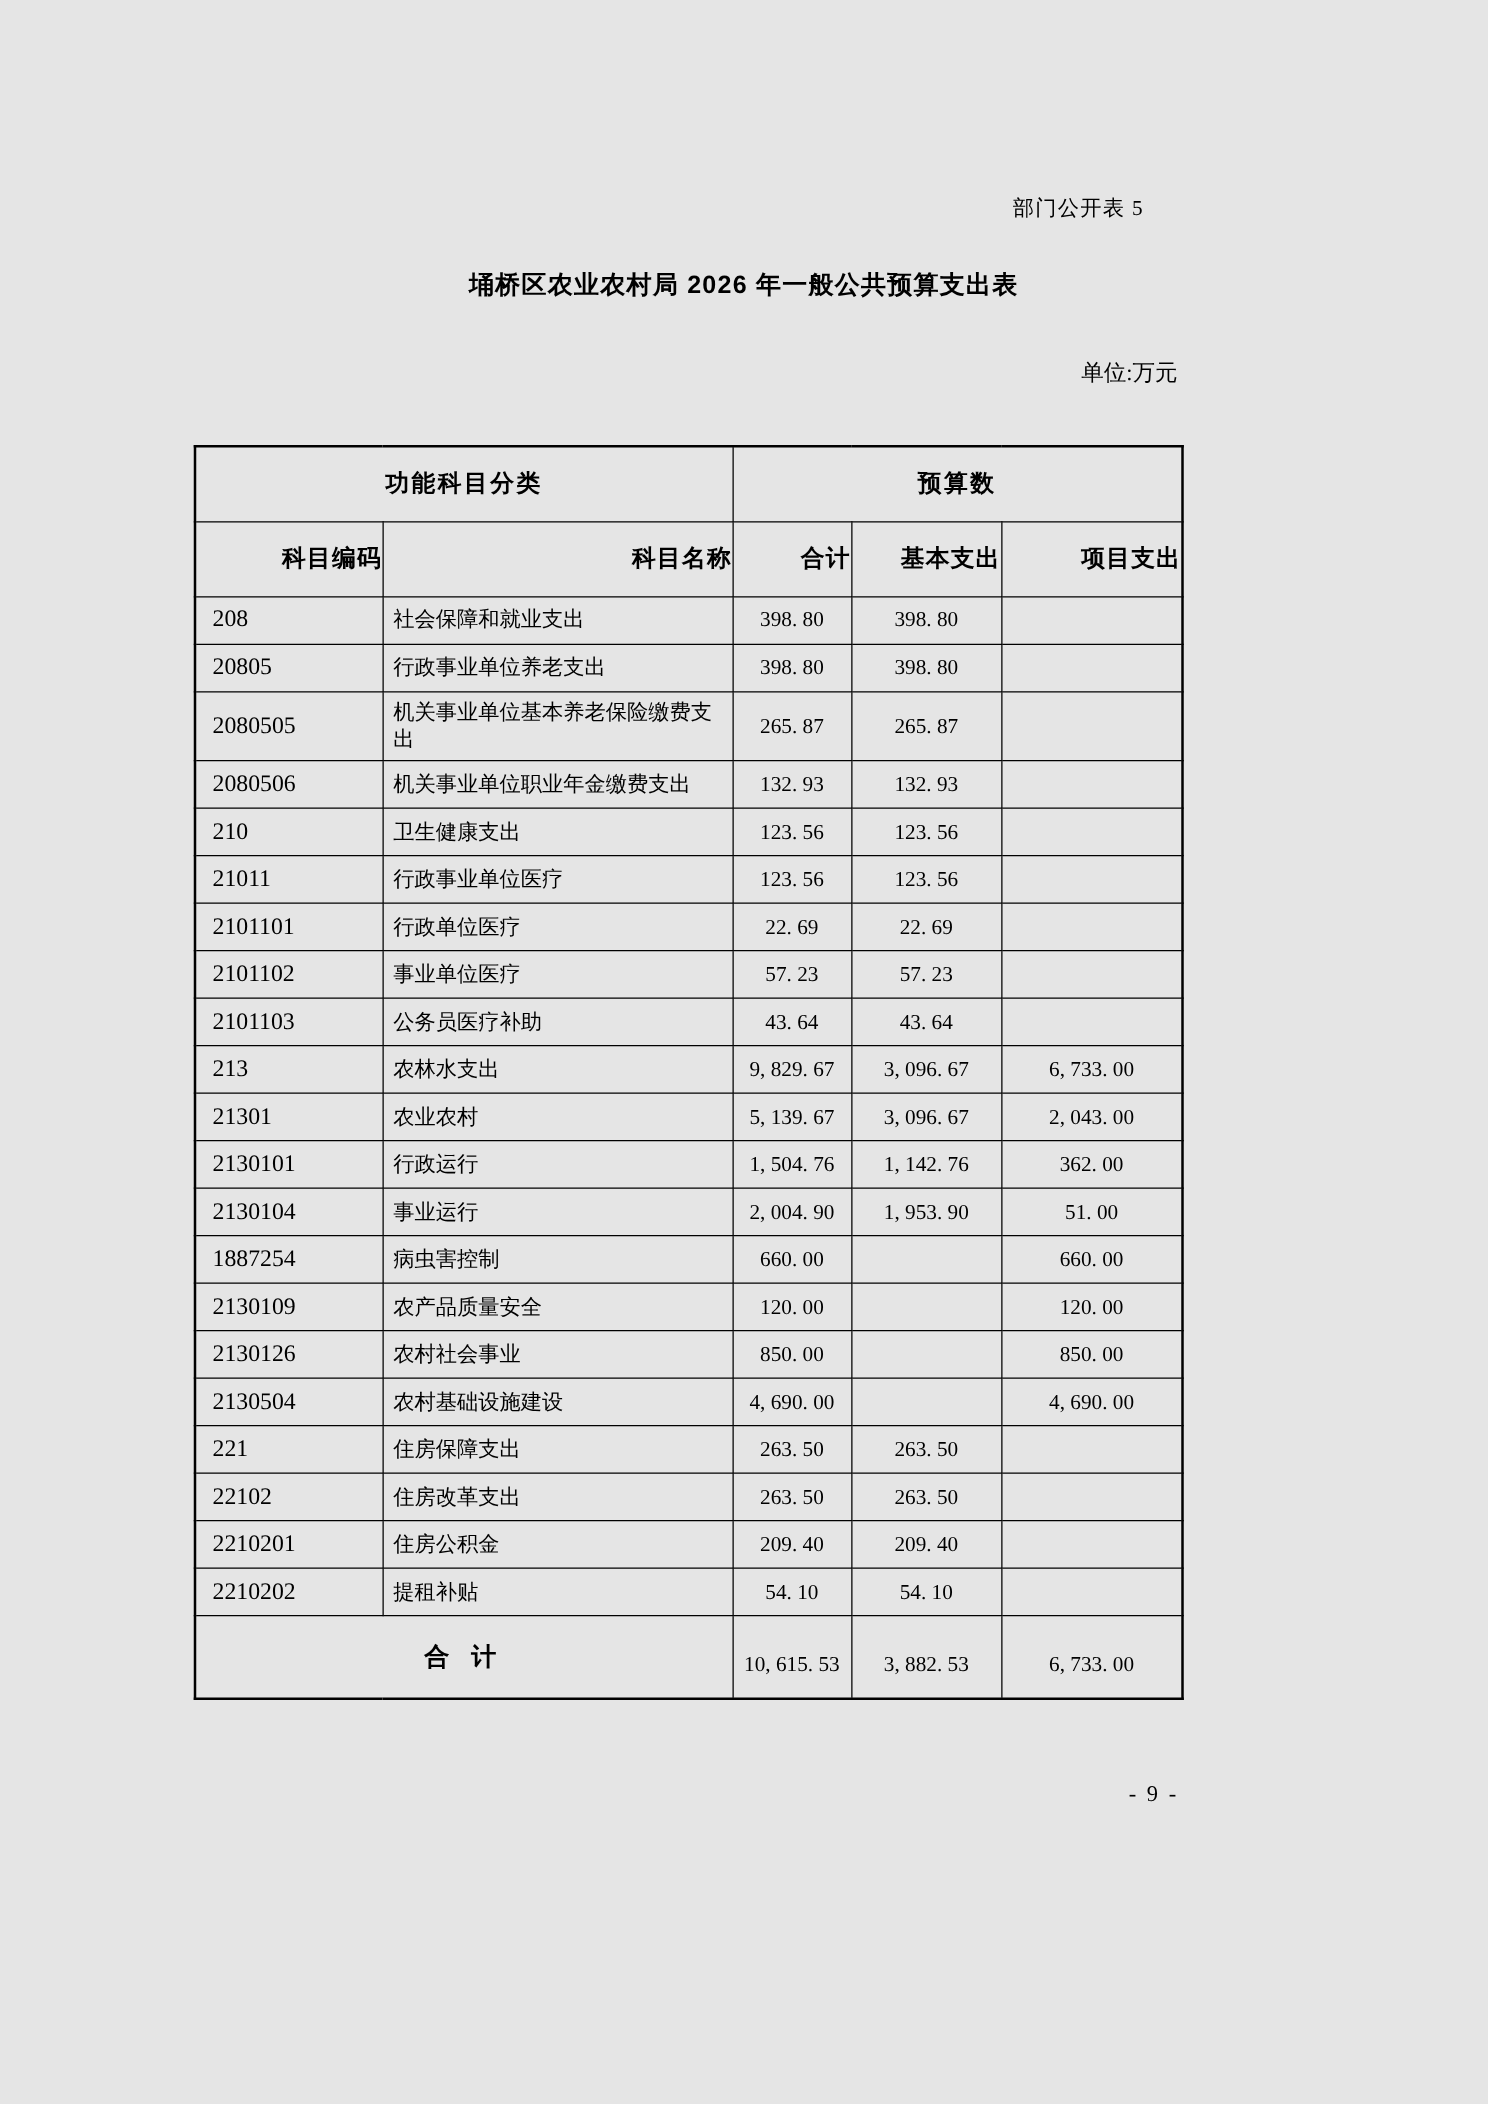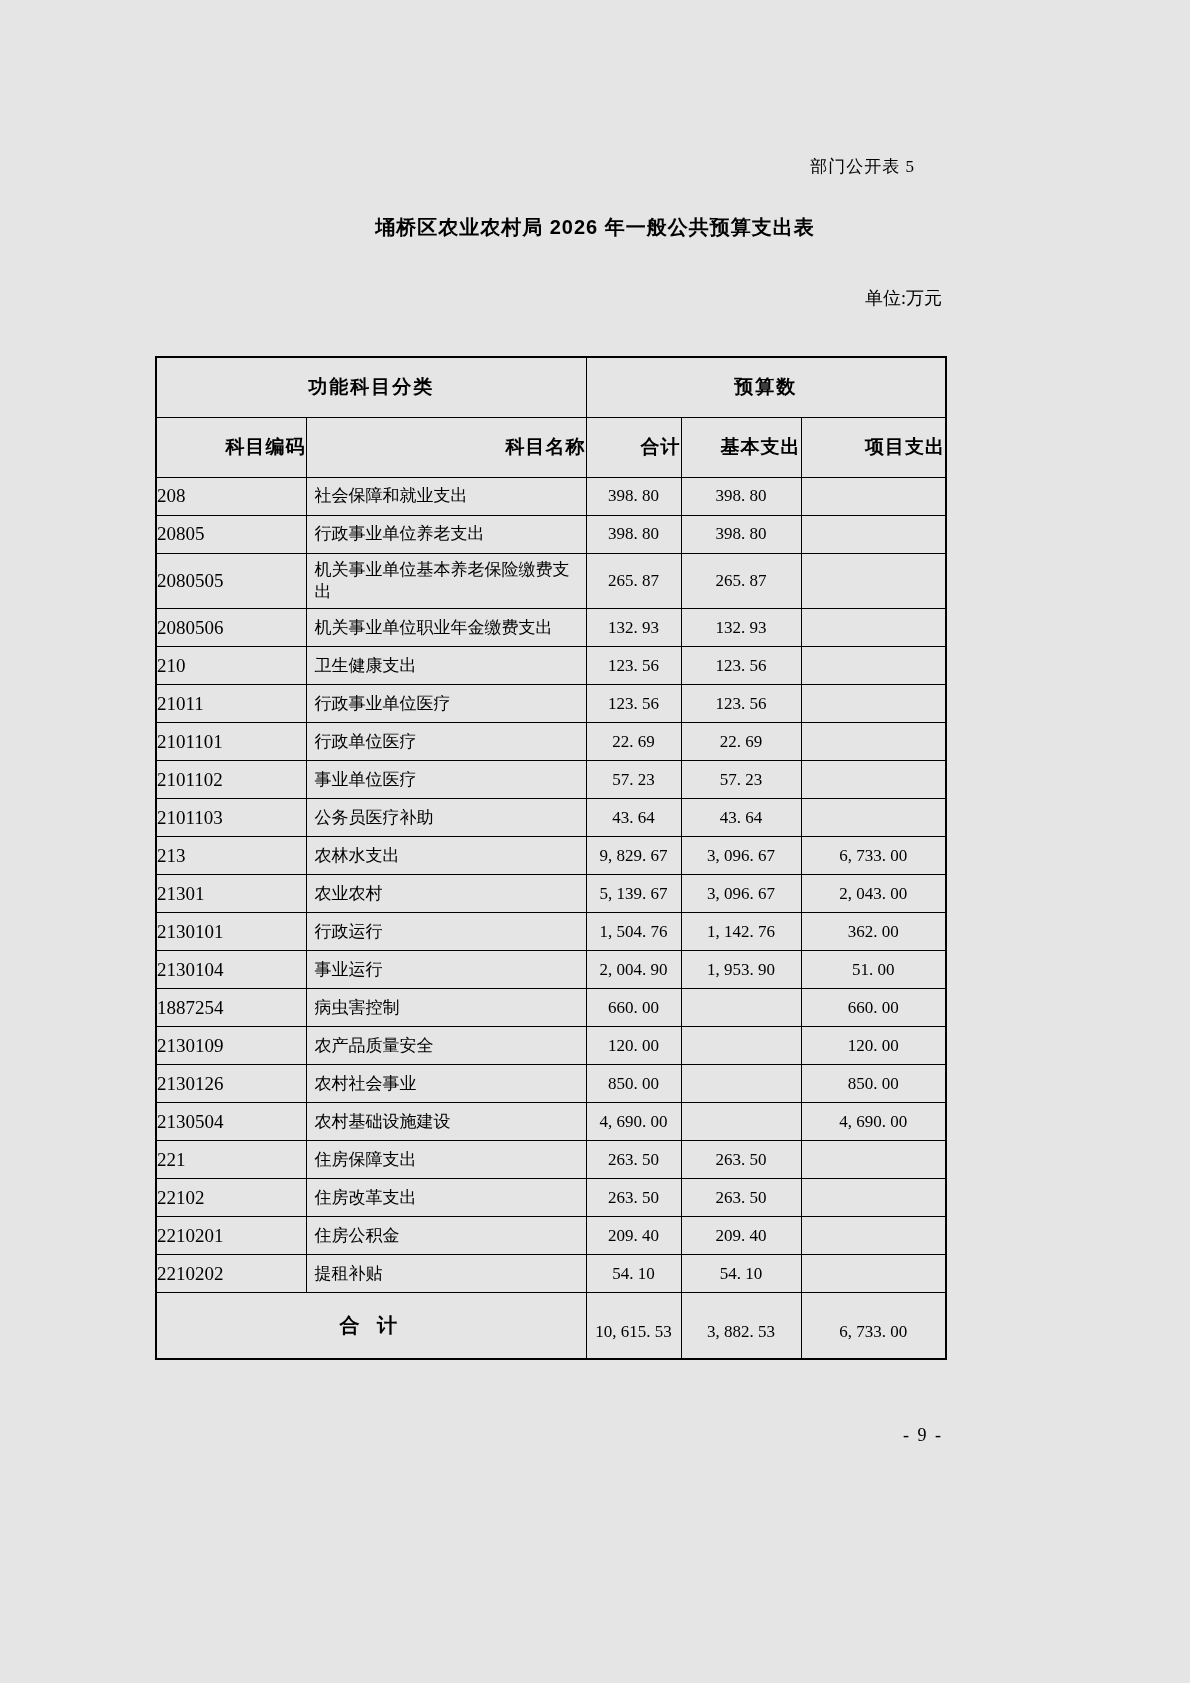--- a/index.html
+++ b/index.html
@@ -67,20 +67,21 @@
     font-family:"Liberation Sans","DejaVu Sans",sans-serif;
     font-weight:bold;
     font-size:19px;
     text-align:right;
     letter-spacing:1px;
   }
   td.td-code {
     height:38px;
     font-size:19px;
     text-align:left;
+    padding-left:13px;
   }
   td.td-name {
     height:38px;
     font-size:17px;
     text-align:left;
     padding:5px 6px 4px 8px;
     line-height:1.35;
   }
   td.td-num {
     height:38px;

